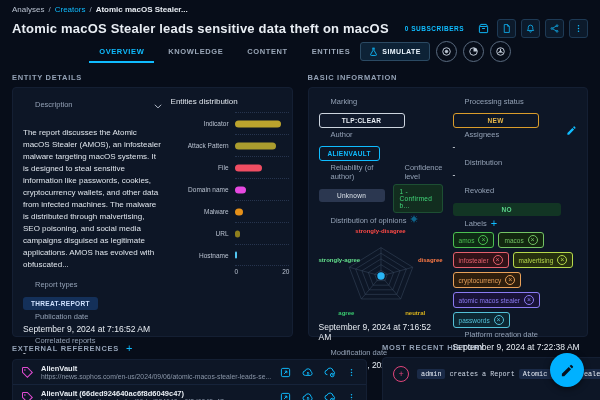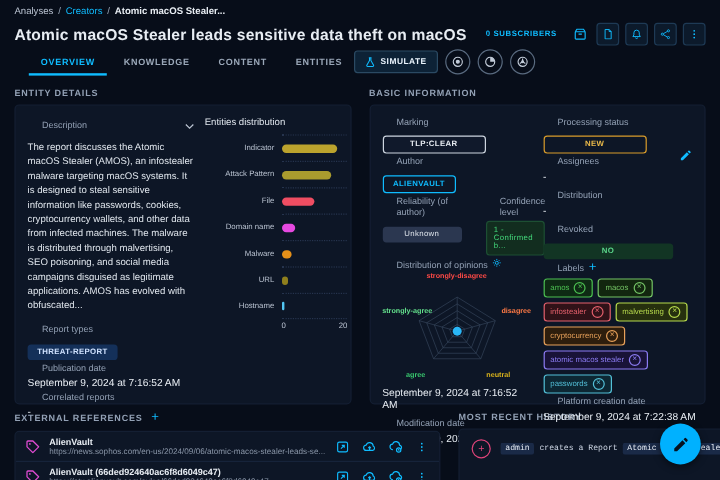--- a/index.html
+++ b/index.html
@@ -13,21 +13,21 @@
   .bc-current{color:#e8edf3;font-weight:bold;}
   .title-row{display:flex;justify-content:space-between;align-items:center;margin-top:5px;}
   .page-title{font-size:13px;font-weight:bold;letter-spacing:.2px;}
   .header-actions{display:flex;align-items:center;gap:5px;}
   .subscribers{font-size:6.5px;color:#0fbcff;letter-spacing:.5px;font-weight:bold;margin-right:6px;}
   .icon-btn{width:17px;height:17px;display:flex;align-items:center;justify-content:center;
             color:#0fbcff;cursor:pointer;}
   .icon-btn.boxed{border:1px solid #1e3a55;border-radius:3px;background:#0c1a2b;}
   .icon-btn svg{display:block;}
   
-  .tabs-row{display:flex;justify-content:flex-start;align-items:center;padding:2px 12px 0;}
+  .tabs-row{display:flex;justify-content:center;align-items:center;padding:2px 12px 0;}
   .tabs{display:flex;gap:4px;}
   .tab{font-size:7.5px;letter-spacing:.6px;color:#9aa7b8;padding:7px 10px 5px;border-bottom:2px solid transparent;
        font-weight:bold;cursor:pointer;}
   .tab.active{color:#0fbcff;border-bottom-color:#0fbcff;}
   .tab-actions{display:flex;align-items:center;gap:6px;}
   .simulate-btn{display:flex;align-items:center;gap:4px;border:1px solid #2b4a63;background:#0d2236;
                 color:#eaf4fd;font-size:7px;font-weight:bold;letter-spacing:.4px;padding:4px 8px;border-radius:3px;cursor:pointer;}
   .circle-btn{width:19px;height:19px;border:1px solid #57impossible;}
   .circle-btn{width:19px;height:19px;border:1px solid #5a6b80;border-radius:50%;display:flex;
               align-items:center;justify-content:center;color:#c2cbd8;cursor:pointer;}
@@ -38,42 +38,42 @@
   .plus-btn{color:#0fbcff;font-size:11px;line-height:1;cursor:pointer;font-weight:normal;}
   .card{background:#0d1626;border:1px solid #141f33;border-radius:4px;padding:9px 10px;height:250px;
         box-sizing:border-box;position:relative;}
   .field{margin-bottom:2px;}
   .field-label{font-size:7.5px;color:#93a1b5;margin-bottom:3px;display:flex;align-items:center;gap:4px;padding-left:12px;}
   .field-value{font-size:8.5px;color:#e8edf3;}
   
   .entity-grid{display:grid;grid-template-columns:54% 46%;gap:8px;height:100%;}
   .desc-head{display:flex;justify-content:space-between;align-items:center;}
   .chevron{color:#b9c2d0;cursor:pointer;}
-  .desc-text{font-size:8px;line-height:1.5;color:#dfe5ec;margin-top:2px;}
+  .desc-text{font-size:8px;line-height:1.5;color:#dfe5ec;margin-top:12px;}
   .chip{display:inline-block;font-size:6.5px;font-weight:bold;letter-spacing:.3px;padding:3px 8px;
         border-radius:3px;cursor:pointer;}
   .chip-threat{background:#143059;color:#cfe2ff;}
   
   .chart-title{font-size:8px;color:#dfe5ec;margin-bottom:6px;}
   .chart-row{display:flex;align-items:stretch;height:22px;}
   .chart-label{width:58px;flex:none;text-align:right;font-size:6.5px;color:#b9c2d0;padding-right:6px;
                display:flex;align-items:center;justify-content:flex-end;}
   .chart-track{flex:1;position:relative;border-top:1px dotted #26344e;}
   .chart-row:last-of-type .chart-track{border-bottom:1px dotted #26344e;}
   .chart-bar{position:absolute;left:0;top:50%;transform:translateY(-50%);height:7px;border-radius:3.5px;}
   .chart-axis{display:flex;justify-content:space-between;font-size:6.5px;color:#b9c2d0;margin-left:64px;margin-top:2px;}
   
   .basic-grid{display:grid;grid-template-columns:48% 52%;gap:10px;}
   .chip-tlp{border:1px solid #cdd5df;color:#e8edf3;background:#10192b;width:84px;text-align:center;padding:3px 0;}
   .chip-author{border:1px solid #0fbcff;color:#0fbcff;background:transparent;}
   .chip-gray{background:#2b3750;color:#dfe5ec;width:66px;text-align:center;padding:3px 0;font-weight:normal;}
   .chip-confidence{background:#122d1f;color:#43d97b;border:1px solid #1d4f33;padding:3px 6px;font-weight:normal;}
   .chip-status{border:1px solid #d99c2b;color:#e9b949;width:84px;text-align:center;padding:3px 0;}
   .chip-revoked{background:#123524;color:#5ad48a;width:108px;text-align:center;padding:3px 0;}
-  .two-col{display:flex;gap:20px;}
+  .two-col{display:flex;gap:8px;}
   .two-col .field{flex:1;}
   .gear{color:#0fbcff;}
   
   .radar-wrap{position:relative;width:100%;height:92px;margin-top:2px;}
   .radar-svg{position:absolute;left:50%;top:9px;transform:translateX(-50%);}
   .radar-label{position:absolute;font-size:6px;font-weight:bold;white-space:nowrap;}
   .rl-top{top:0;left:50%;transform:translateX(-50%);}
   .rl-right{top:32%;right:0;}
   .rl-left{top:32%;left:0;}
   .rl-agree{bottom:4px;left:16%;}

